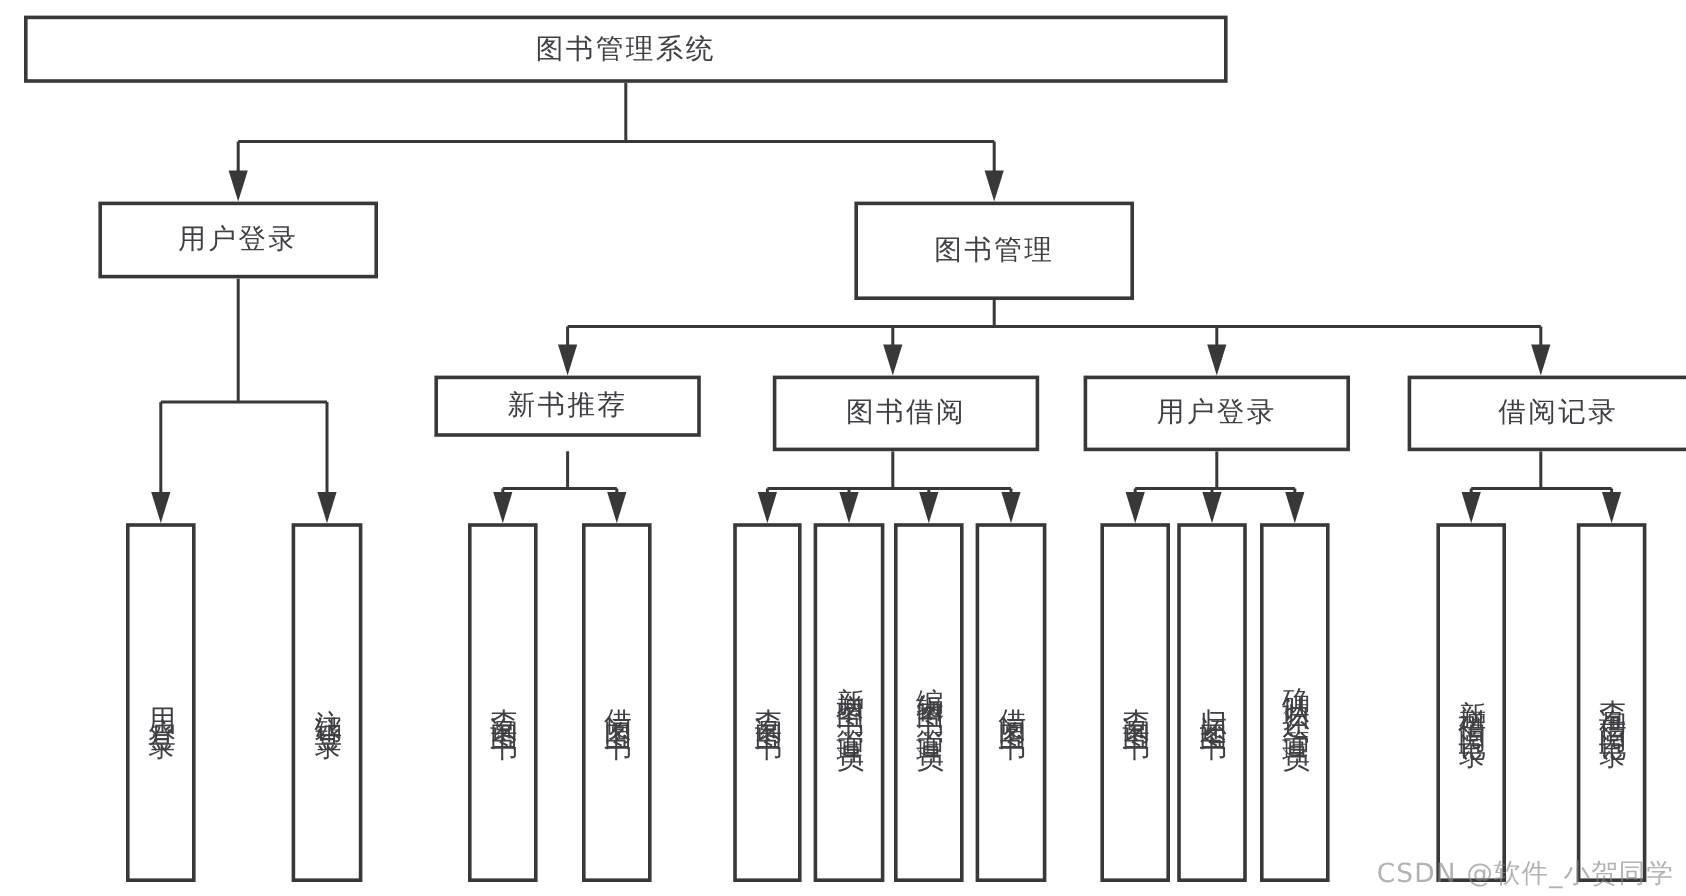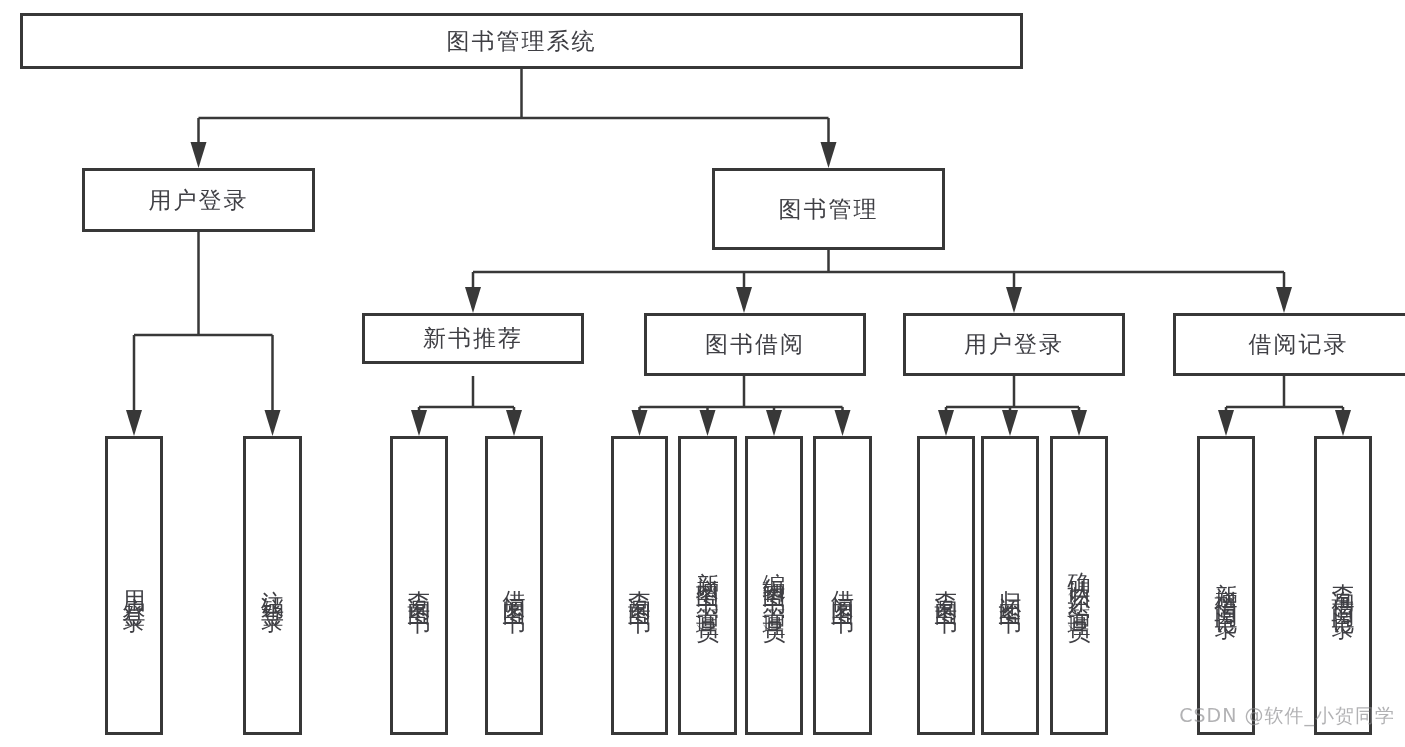--- a/index.html
+++ b/index.html
@@ -41,22 +41,22 @@
   .node.v span {
     writing-mode: vertical-rl;
     text-orientation: mixed;
     font-size: 23px;
     letter-spacing: 7px;
     line-height: 1;
   }
   .watermark {
     position: absolute;
     right: 10px;
-    bottom: 18px;
-    font-size: 19px;
+    bottom: 4px;
+    font-size: 22px;
     color: rgba(136, 136, 140, 0.65);
     letter-spacing: 1px;
     z-index: 2;
     white-space: nowrap;
   }
 </style>
 </head>
 <body>
 
 <div class="canvas">

